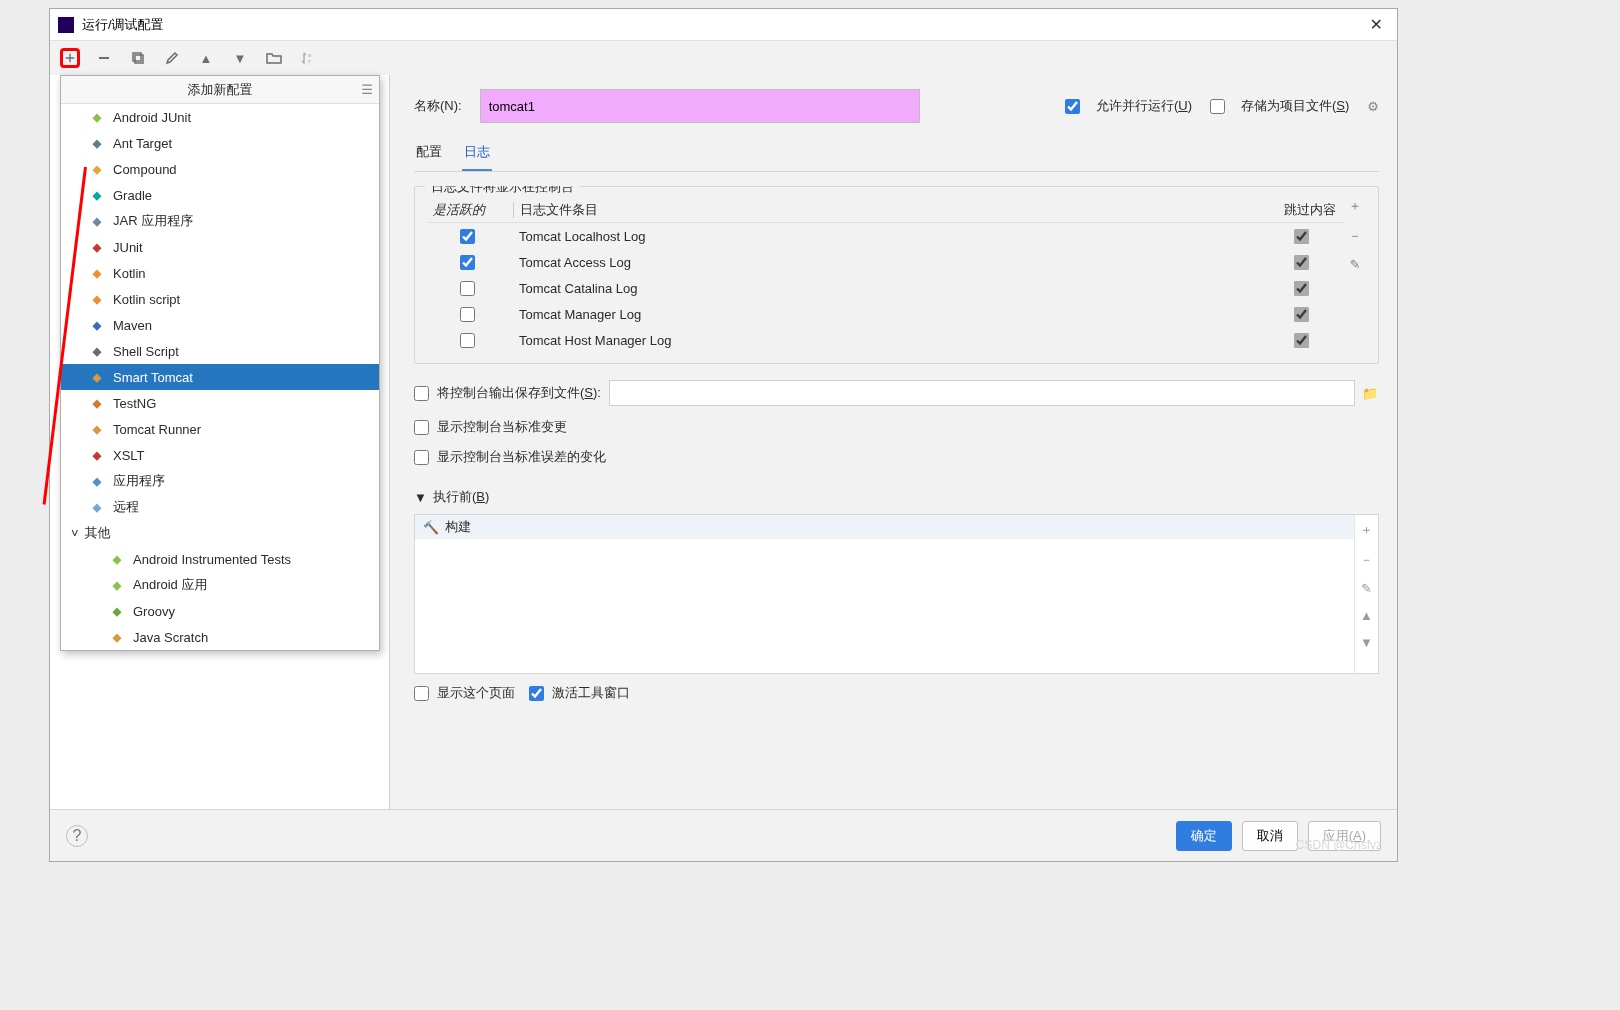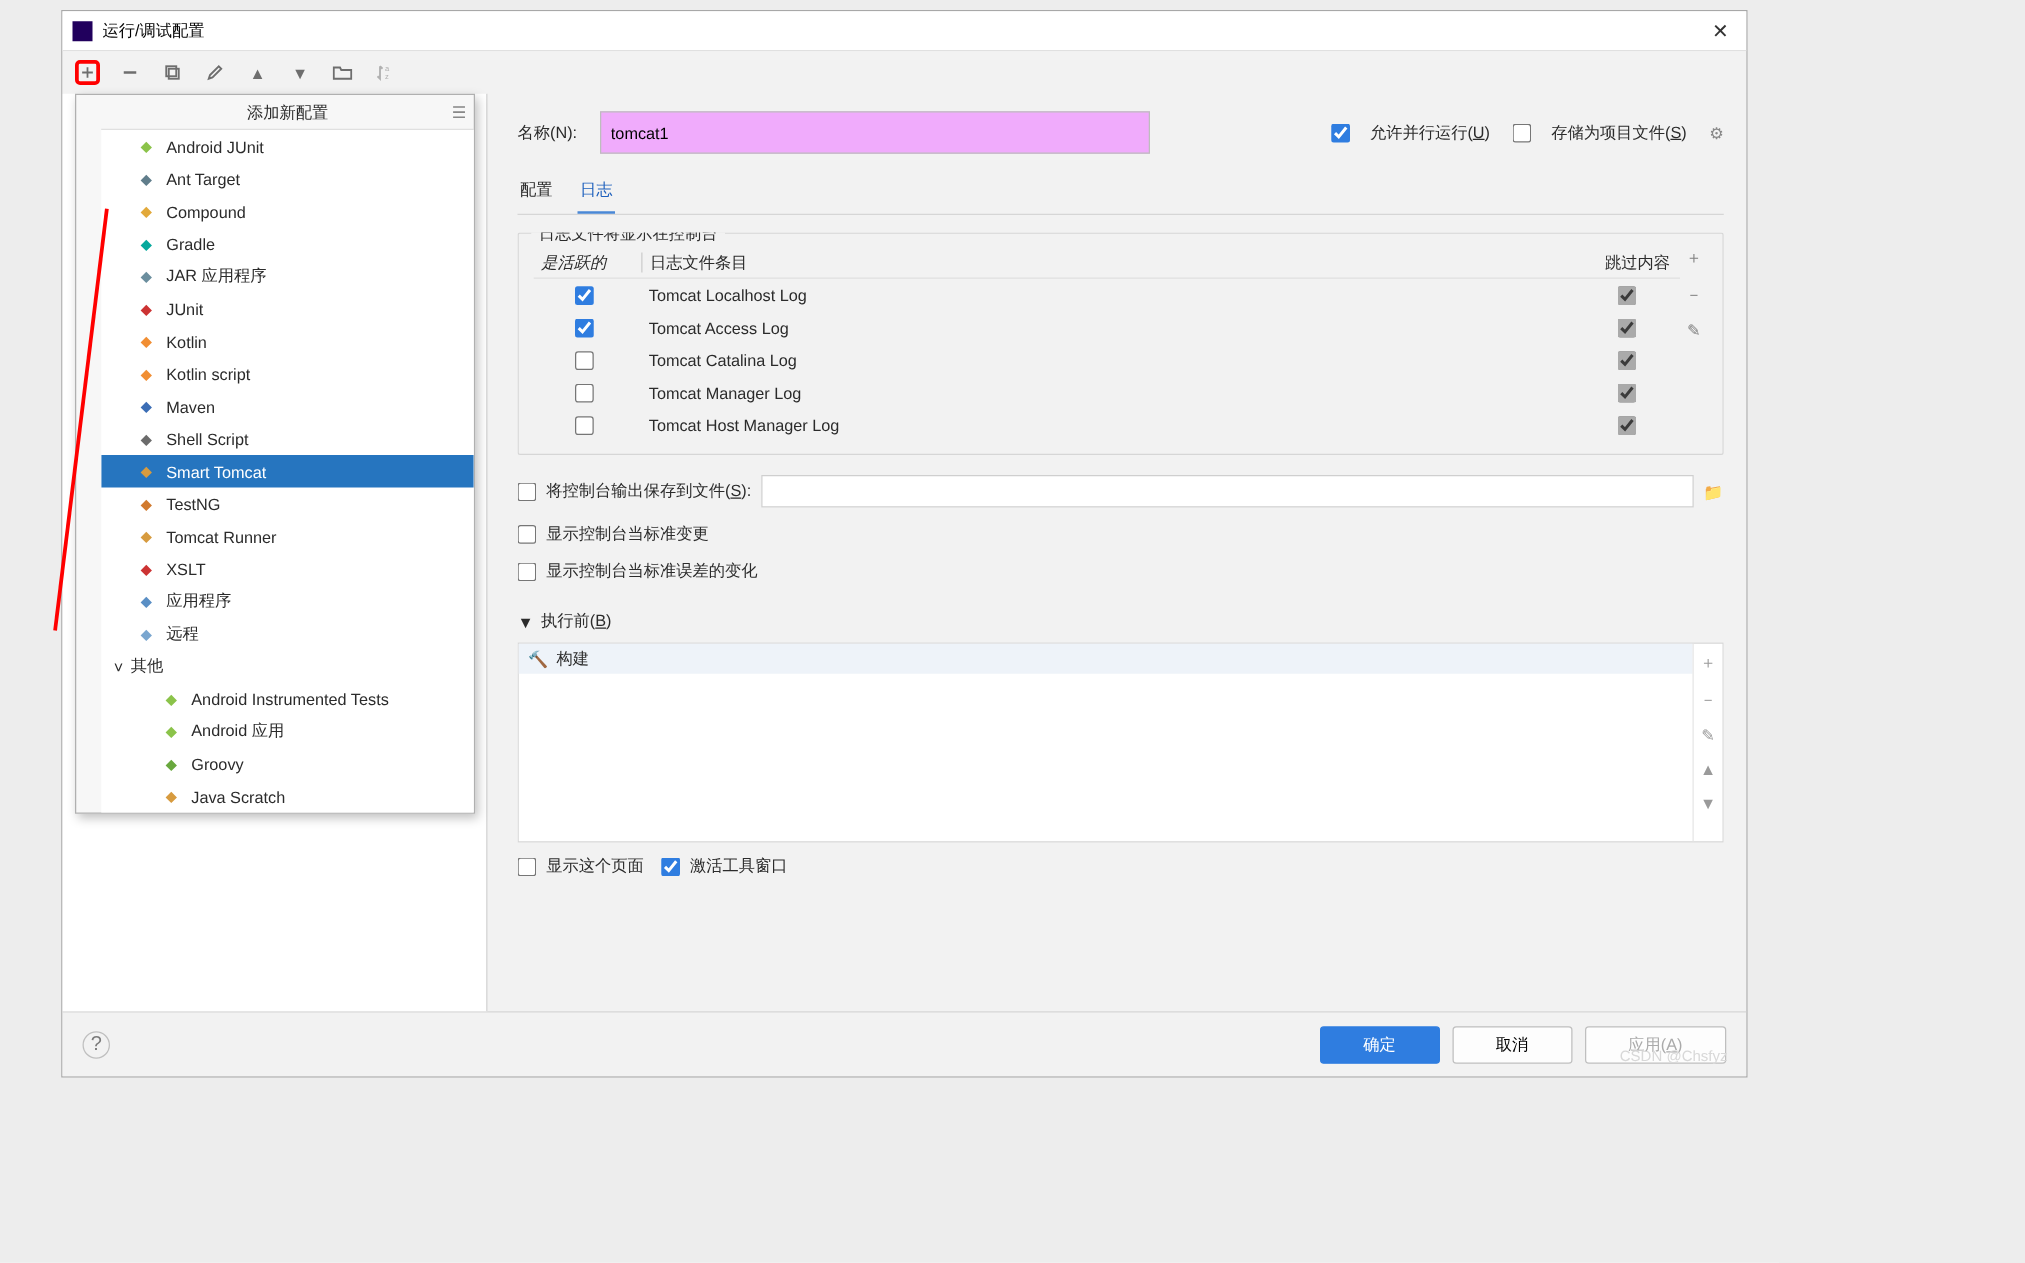--- a/index.html
+++ b/index.html
@@ -7,21 +7,21 @@
     .dialog { position: absolute; left: 10px; top: 8px; right: 222px; bottom: 148px; background: #f2f2f2; border: 1px solid #a8a8a8; display: flex; flex-direction: column; margin-left: 39px; }
     .titlebar { height: 32px; display: flex; align-items: center; padding: 0 8px; background: #fff; border-bottom: 1px solid #e0e0e0; }
     .titlebar .ij-icon { width: 16px; height: 16px; background: #21005d; margin-right: 8px; }
     .titlebar .title { flex: 1; font-size: 13px; color: #000; }
     .titlebar .close { font-size: 16px; color: #333; cursor: pointer; padding: 0 6px; }
     .toolbar { height: 34px; display: flex; align-items: center; padding: 0 10px; gap: 14px; background: #f2f2f2; }
     .toolbar .tbtn { width: 20px; height: 20px; display: flex; align-items: center; justify-content: center; color: #6e6e6e; cursor: pointer; }
     .toolbar .add-marker { border: 3px solid red; border-radius: 4px; padding: 2px; }
     .body { display: flex; flex: 1; min-height: 0; }
     .sidebar { width: 340px; background: #fff; border-right: 1px solid #d0d0d0; display: flex; flex-direction: column; position: relative; }
-    .add-popup { position: absolute; left: 10px; top: 0; width: 320px; background: #f7f7f7; border: 1px solid #b0b0b0; box-shadow: 2px 3px 8px rgba(0,0,0,.25); z-index: 10; padding-left: 20px; }
+    .add-popup { position: absolute; left: 10px; top: 0; width: 320px; background: #f7f7f7; border: 1px solid #b0b0b0; box-shadow: 2px 3px 8px rgba(0,0,0,.25); z-index: 10; }
     .add-popup .hdr { height: 28px; display: flex; align-items: center; justify-content: center; border-bottom: 1px solid #e0e0e0; font-size: 13px; position: relative; }
     .add-popup .hdr .filter { position: absolute; right: 6px; color: #888; }
     .add-popup .list { max-height: 560px; overflow: hidden; background: #fff; }
     .add-popup .item { height: 26px; display: flex; align-items: center; padding: 0 8px 0 28px; cursor: pointer; }
     .add-popup .item .ico { width: 16px; height: 16px; margin-right: 8px; display: flex; align-items: center; justify-content: center; font-size: 11px; font-weight: bold; }
     .add-popup .item.selected { background: #2675bf; color: #fff; }
     .add-popup .group { height: 26px; display: flex; align-items: center; padding-left: 10px; font-size: 13px; }
     .add-popup .group .chev { margin-right: 6px; }
     .red-line { position: absolute; left: 34px; top: 92px; width: 3px; height: 340px; background: red; transform: rotate(7deg); transform-origin: top; z-index: 11; }
     .main { flex: 1; display: flex; flex-direction: column; padding: 14px 18px 10px 24px; overflow: hidden; background: #f2f2f2; justify-content: center; }
@@ -55,21 +55,21 @@
     .chk-row input[type=text] { flex: 1; height: 26px; border: 1px solid #cfcfcf; background: #fff; padding: 0 8px; }
     .beforerun { margin-top: 22px; }
     .beforerun .hdr2 { display: flex; align-items: center; gap: 6px; font-size: 13px; margin-bottom: 8px; }
     .before-list { border: 1px solid #d6d6d6; height: 160px; background: #fff; display: flex; }
     .before-list .rows { flex: 1; }
     .before-list .rows .brow { height: 24px; display: flex; align-items: center; padding: 0 8px; gap: 6px; background: #eef3f9; }
     .before-list .side { width: 24px; border-left: 1px solid #e6e6e6; display: flex; flex-direction: column; align-items: center; gap: 12px; padding-top: 6px; color: #9a9a9a; }
     .footbar { height: 52px; border-top: 1px solid #d6d6d6; display: flex; align-items: center; padding: 0 16px; gap: 10px; background: #f2f2f2; }
     .footbar .help { font-size: 16px; color: #7a7a7a; border: 1px solid #bfbfbf; border-radius: 50%; width: 22px; height: 22px; display: flex; align-items: center; justify-content: center; }
     .footbar .sp { flex: 1; }
-    .footbar button { height: 30px; padding: 0 34px; border: 1px solid #bfbfbf; background: #fdfdfd; font-size: 13px; cursor: pointer; border-radius: 3px; }
+    .footbar button { height: 30px; padding: 0 14px; border: 1px solid #bfbfbf; background: #fdfdfd; font-size: 13px; cursor: pointer; border-radius: 3px; }
     .footbar button.primary { background: #2f7de0; border-color: #2f7de0; color: #fff; }
     .footbar button:disabled { color: #aaa; text-align: center; }
     input[type=checkbox] { width: 15px; height: 15px; accent-color: #2f7de0; }
     input[type=checkbox].grey { accent-color: #aaa; }
     .watermark { position: absolute; right: 238px; bottom: 158px; font-size: 12px; color: #d8d8d8; z-index: 30; }
     .ud { text-decoration: underline; }
   </style>
 </head>
 <body>
 

